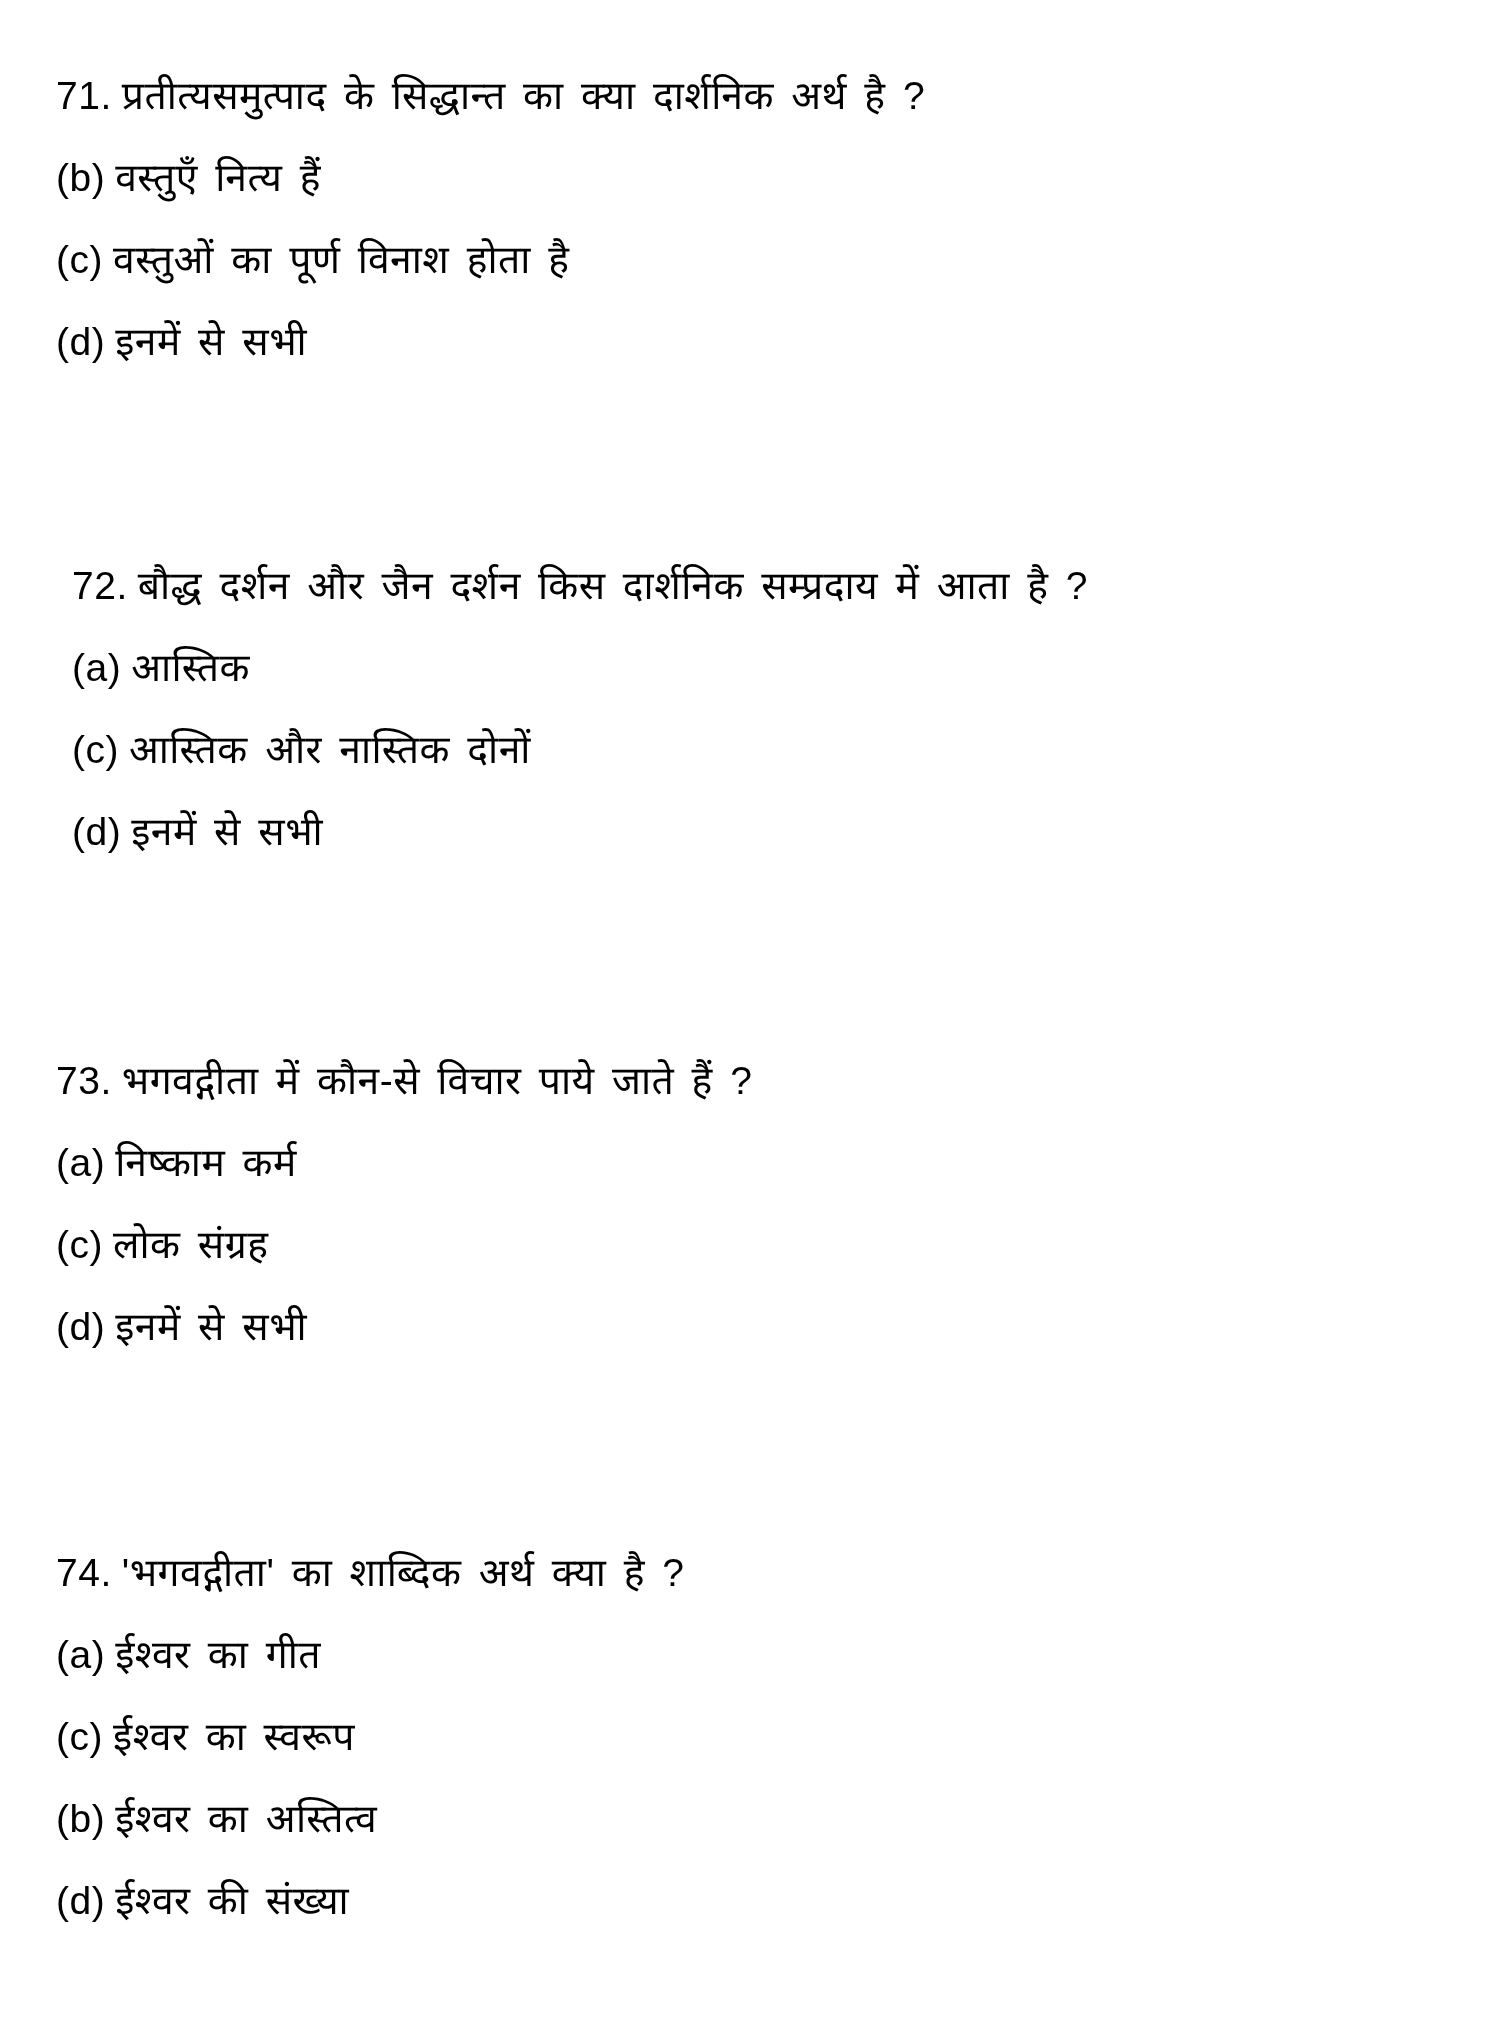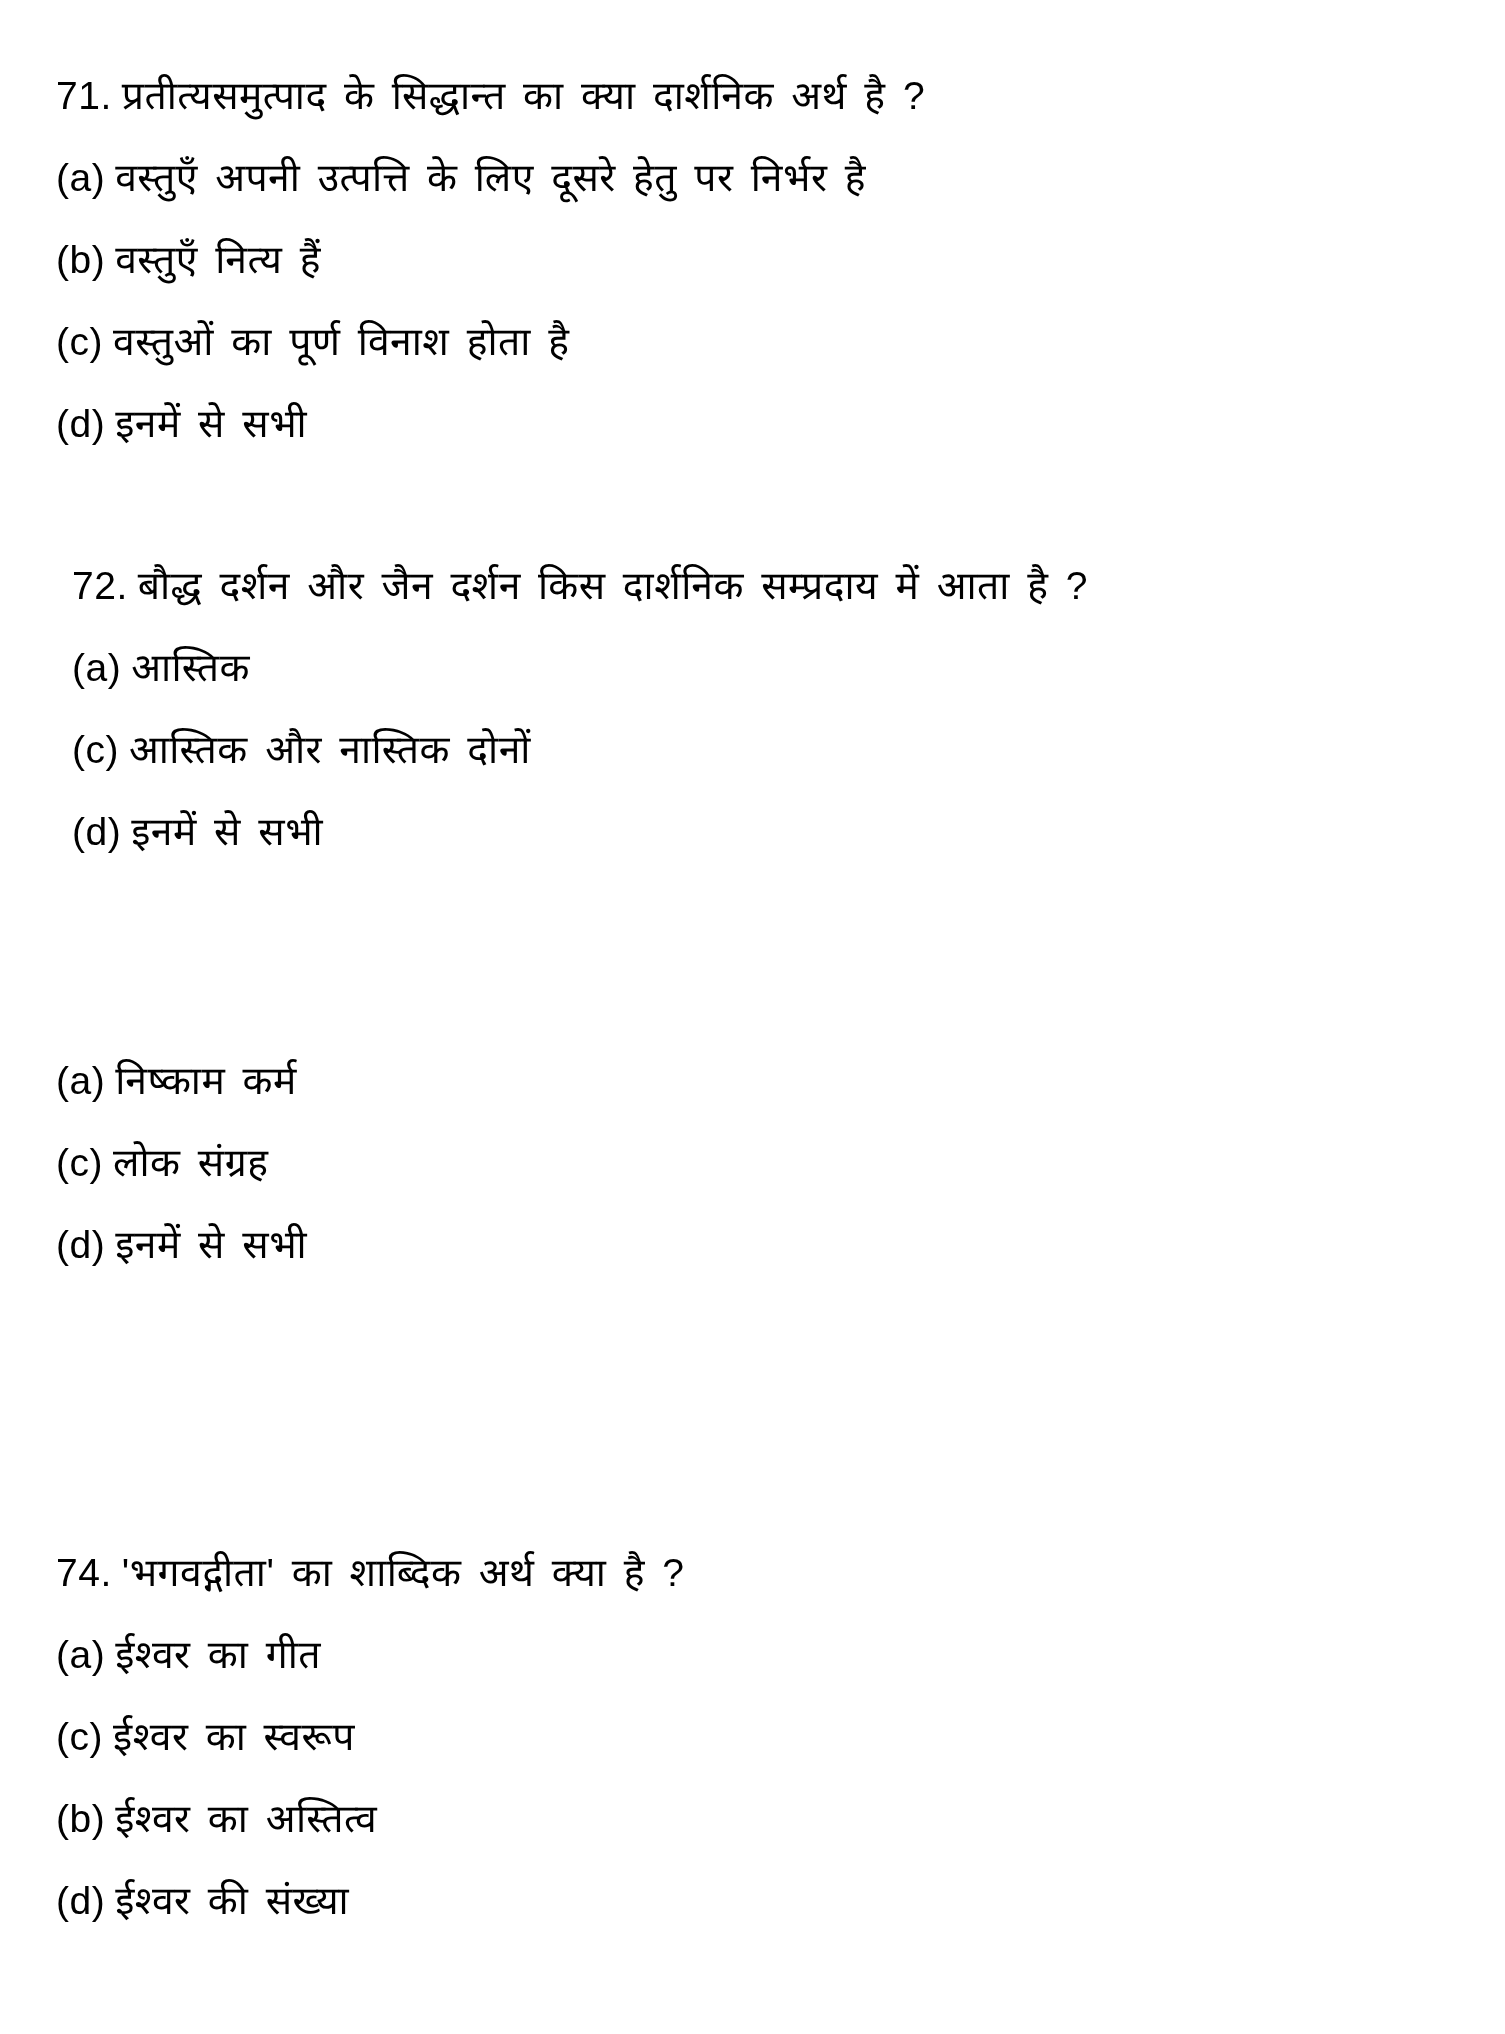--- a/index.html
+++ b/index.html
@@ -50,23 +50,20 @@
 </head>
 <body>
 
 <div class="page">
 
   <div class="question-block" id="q71">
     <div class="line">
       <span class="qnum">71.</span><span>प्रतीत्यसमुत्पाद के सिद्धान्त का क्या दार्शनिक अर्थ है ?</span>
     </div>
     <div class="line">
-      <span class="opt-label">(a)</span><span>वस्तुएँ अपनी उत्पत्ति के लिए दूसरे हेतु पर निर्भर है</span>
-    </div>
-    <div class="line">
       <span class="opt-label">(b)</span><span>वस्तुएँ नित्य हैं</span>
     </div>
     <div class="line">
       <span class="opt-label">(c)</span><span>वस्तुओं का पूर्ण विनाश होता है</span>
     </div>
     <div class="line">
       <span class="opt-label">(d)</span><span>इनमें से सभी</span>
     </div>
   </div>
 
@@ -79,20 +76,23 @@
     </div>
     <div class="line">
       <span class="opt-label">(c)</span><span>आस्तिक और नास्तिक दोनों</span>
     </div>
     <div class="line">
       <span class="opt-label">(d)</span><span>इनमें से सभी</span>
     </div>
   </div>
 
   <div class="question-block" id="q73">
+    <div class="line">
+      <span class="qnum">73.</span><span>भगवद्गीता में कौन-से विचार पाये जाते हैं ?</span>
+    </div>
     <div class="line">
       <span class="opt-label">(a)</span><span>निष्काम कर्म</span>
     </div>
     <div class="line">
       <span class="opt-label">(c)</span><span>लोक संग्रह</span>
     </div>
     <div class="line">
       <span class="opt-label">(d)</span><span>इनमें से सभी</span>
     </div>
   </div>

